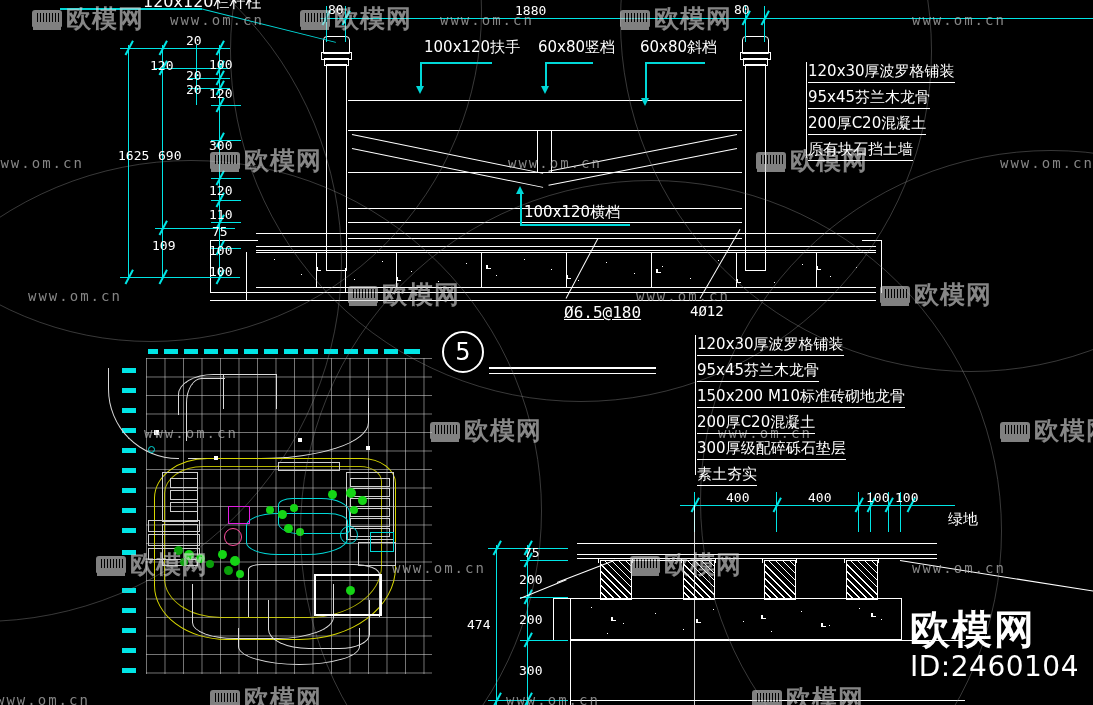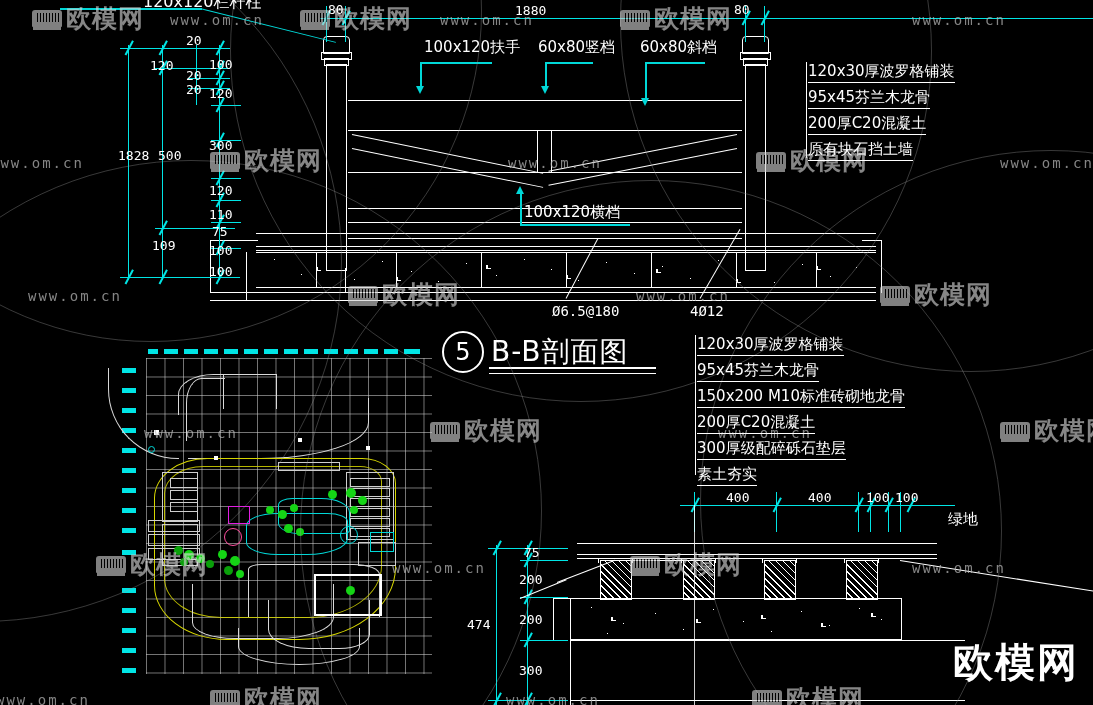--- a/index.html
+++ b/index.html
@@ -256,22 +256,22 @@
     <div class="tick" style="left:212px;top:276px;"></div>
   </div>
 
   <div class="dimtxt" style="left:186px;top:33px;">20</div>
   <div class="dimtxt" style="left:150px;top:58px;">120</div>
   <div class="dimtxt" style="left:186px;top:68px;">20</div>
   <div class="dimtxt" style="left:186px;top:82px;">20</div>
   <div class="dimtxt" style="left:209px;top:57px;">100</div>
   <div class="dimtxt" style="left:209px;top:86px;">120</div>
   <div class="dimtxt" style="left:209px;top:138px;">300</div>
-  <div class="dimtxt" style="left:118px;top:148px;">1828</div>
-  <div class="dimtxt" style="left:158px;top:148px;">500</div>
+  <div class="dimtxt" style="left:118px;top:148px;">1625</div>
+  <div class="dimtxt" style="left:158px;top:148px;">690</div>
   <div class="dimtxt" style="left:209px;top:183px;">120</div>
   <div class="dimtxt" style="left:209px;top:207px;">110</div>
   <div class="dimtxt" style="left:212px;top:224px;">75</div>
   <div class="dimtxt" style="left:152px;top:238px;">109</div>
   <div class="dimtxt" style="left:209px;top:243px;">100</div>
   <div class="dimtxt" style="left:209px;top:264px;">100</div>
 
   <div>
     <div class="cln hline" style="left:320px;top:18px;width:780px;"></div>
     <div class="cln vline" style="left:326px;top:6px;height:36px;"></div>
@@ -287,34 +287,33 @@
   <div class="dimtxt" style="left:328px;top:2px;">80</div>
   <div class="dimtxt" style="left:734px;top:2px;">80</div>
 
   <div class="anntxt" style="left:143px;top:-8px;font-size:16px;">120x120栏杆柱</div>
 
   <div class="anntxt" style="left:424px;top:38px;">100x120扶手</div>
   <div class="anntxt" style="left:538px;top:38px;">60x80竖档</div>
   <div class="anntxt" style="left:640px;top:38px;">60x80斜档</div>
   <div class="anntxt" style="left:524px;top:203px;">100x120横档</div>
 
-  <div class="dimtxt" style="left:552px;top:303px;font-size:14px;">Ø6.5@180</div>
+  <div class="dimtxt" style="left:564px;top:303px;font-size:16px;text-decoration:underline;">Ø6.5@180</div>
   <div class="dimtxt" style="left:690px;top:303px;font-size:14px;">4Ø12</div>
 
   <div>
     <div class="wln vline" style="left:806px;top:62px;height:96px;"></div>
     <div class="anntxt u" style="left:808px;top:62px;">120x30厚波罗格铺装</div>
     <div class="anntxt u" style="left:808px;top:88px;">95x45芬兰木龙骨</div>
     <div class="anntxt u" style="left:808px;top:114px;">200厚C20混凝土</div>
     <div class="anntxt u" style="left:808px;top:140px;">原有块石挡土墙</div>
   </div>
 
   <div class="title-wrap" style="left:442px;top:331px;">
     <div class="tnum">5</div>
-    <div class="ttxt">B-B剖面图</div>
   </div>
   <div class="trule" style="left:489px;top:367px;width:167px;"></div>
   <div class="trule" style="left:489px;top:373px;width:167px;height:1px;"></div>
 
   <div>
     <div class="wln vline" style="left:695px;top:335px;height:140px;"></div>
     <div class="anntxt u" style="left:697px;top:335px;">120x30厚波罗格铺装</div>
     <div class="anntxt u" style="left:697px;top:361px;">95x45芬兰木龙骨</div>
     <div class="anntxt u" style="left:697px;top:387px;">150x200  M10标准砖砌地龙骨</div>
     <div class="anntxt u" style="left:697px;top:413px;">200厚C20混凝土</div>
@@ -608,15 +607,16 @@
     </div>
     <div class="wm-url" style="left:506px;top:692px;">www.om.cn</div>
     <div class="wm-logo" style="left:752px;top:686px;">
       <span class="sofa"></span>
       <span class="wtxt">欧模网</span>
     </div>
   </div>
 
   <div class="brand">
     <div class="bt">欧模网</div>
+    <div class="bid">ID:2460104</div>
   </div>
 
 </div>
 
 </body></html>

